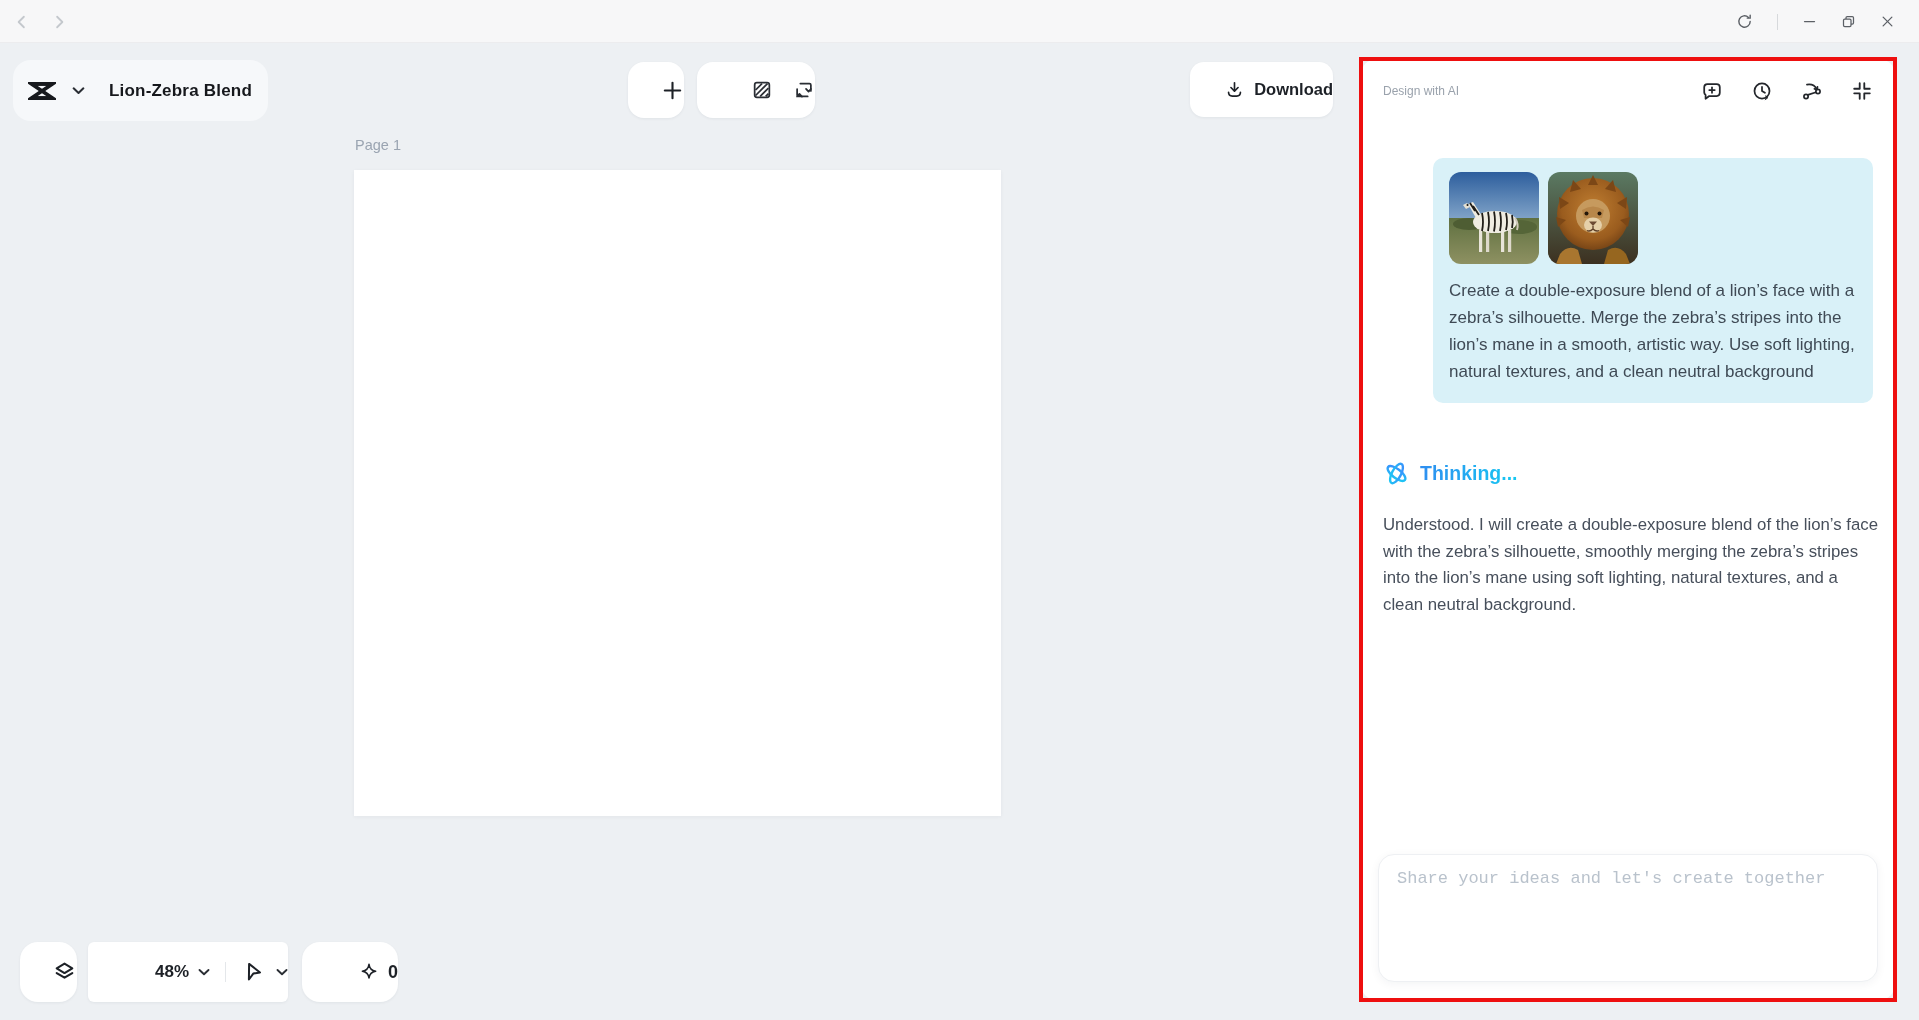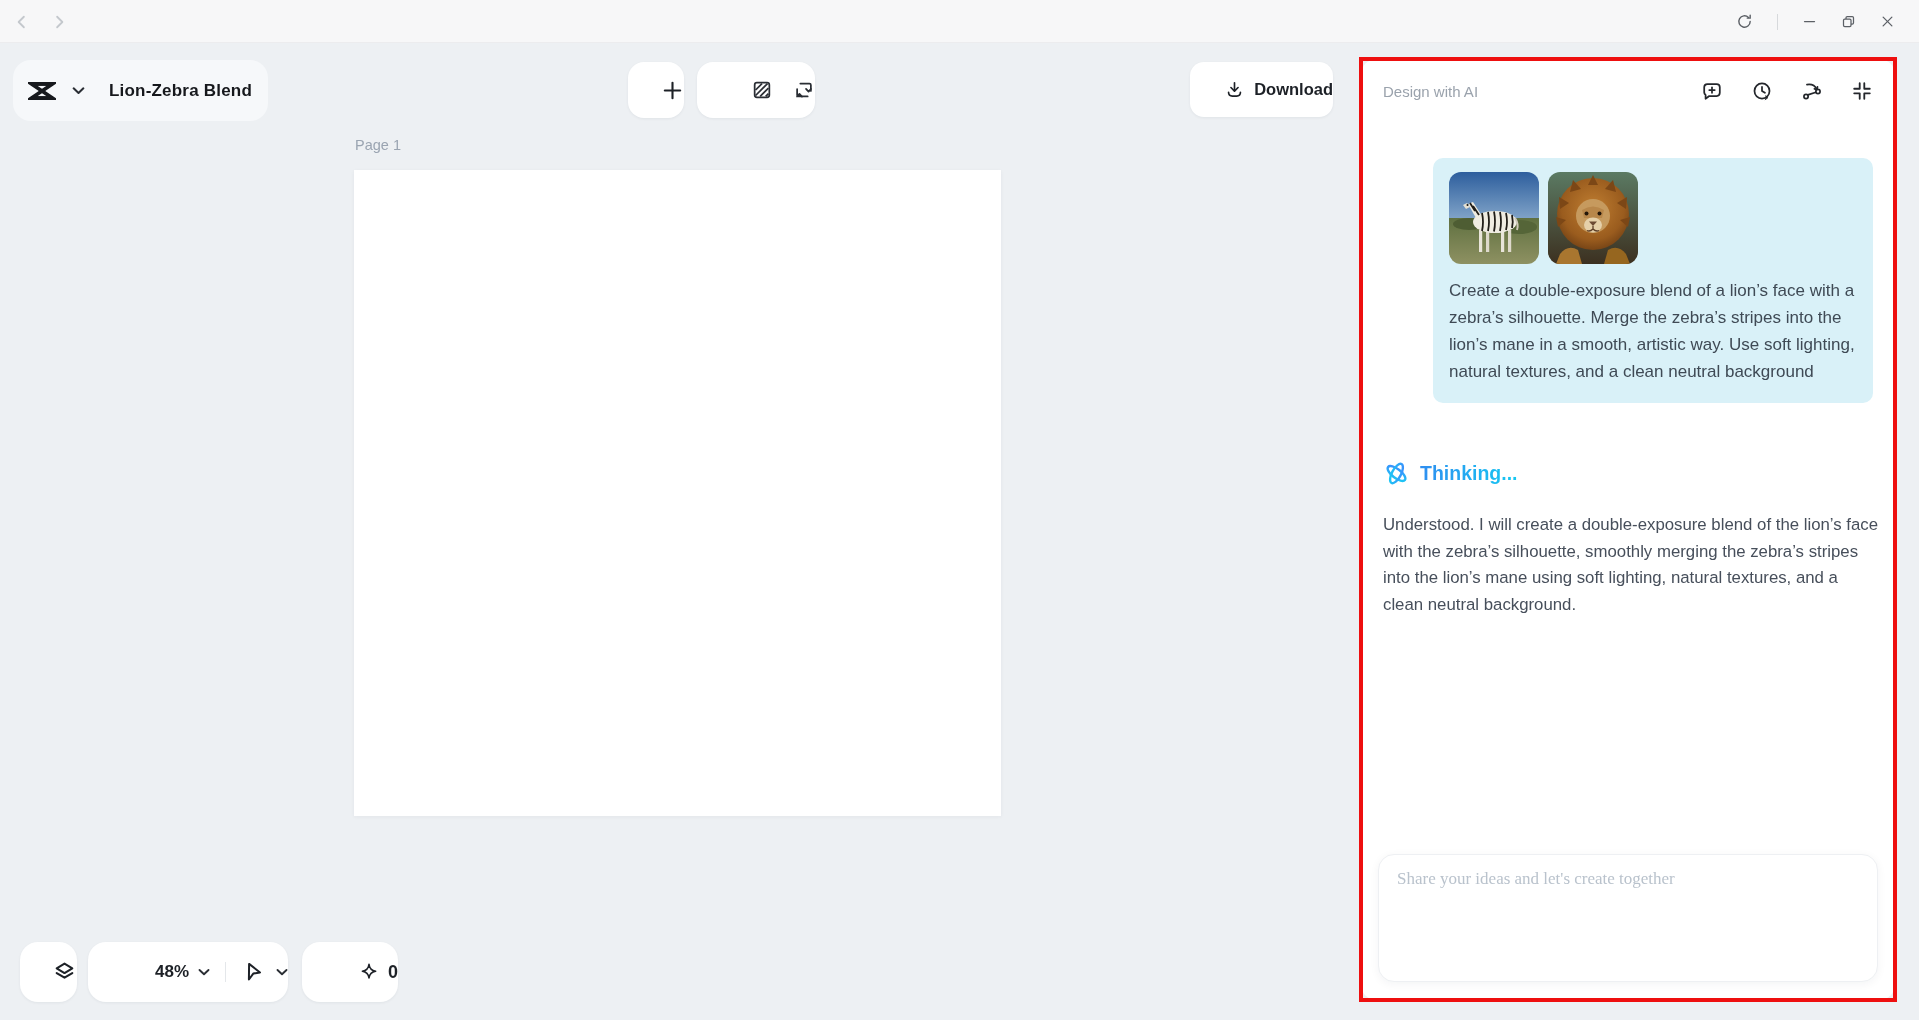--- a/index.html
+++ b/index.html
@@ -26,46 +26,46 @@
   .tools-pill { position:absolute; left:697px; top:19px; width:118px; height:56px; gap:20px; }
 
   .download-btn { position:absolute; left:1190px; top:19px; width:143px; height:55px; border-radius:14px; gap:10px; cursor:pointer; }
   .download-btn span { font-size:16.5px; font-weight:600; color:#1d2127; }
 
   .page-label { position:absolute; left:355px; top:94px; font-size:14.5px; color:#9aa4b1; }
   .design-canvas { position:absolute; left:354px; top:127px; width:647px; height:646px; background:#ffffff; box-shadow:0 1px 4px rgba(30,40,60,.05); }
 
   
   .layers-btn { position:absolute; left:20px; top:899px; width:57px; height:60px; border-radius:18px; }
-  .zoom-pill { position:absolute; left:88px; top:899px; width:200px; height:60px; border-radius:18px; gap:0; }
+  .zoom-pill { position:absolute; left:88px; top:899px; width:200px; height:60px; border-radius:6px; gap:0; }
   .zoom-val { font-size:17px; font-weight:600; color:#1d2127; margin-right:9px; }
   .pill-divider { width:1px; height:20px; background:#e4e7ea; margin:0 15px; }
   .credits-pill { position:absolute; left:302px; top:899px; width:96px; height:60px; border-radius:18px; gap:9px; }
   .credits-count { font-size:18px; font-weight:600; color:#1d2127; }
 
   
   .ai-panel { position:absolute; left:1362px; top:17px; width:532px; height:939px; background:#fff; border-radius:12px; }
   .panel-header { position:absolute; left:0; top:0; width:100%; height:62px; display:flex; align-items:center; padding:0 21px; }
-  .panel-title { font-size:15px; color:#9aa2ac; }
+  .panel-title { font-size:12px; color:#9aa2ac; }
   .header-icons { margin-left:auto; display:flex; align-items:center; gap:28px; color:#24272c; }
 
   .user-bubble { position:absolute; left:71px; top:98px; width:440px; background:#d9f1f8; border-radius:10px; padding:14px 16px 18px 16px; }
   .thumb-row { display:flex; gap:9px; }
   .thumb { width:90px; height:92px; border-radius:12px; overflow:hidden; }
   .thumb svg { display:block; }
   .user-text { margin-top:13px; font-size:17px; line-height:27px; color:#3f4a55; }
 
   .thinking-row { position:absolute; left:21px; top:400px; display:flex; align-items:center; gap:10px; }
   .thinking-label { font-size:19.5px; font-weight:700; background:linear-gradient(90deg,#2f8ef0,#15c9f2); -webkit-background-clip:text; background-clip:text; color:transparent; }
 
   .ai-text { position:absolute; left:21px; top:452px; width:496px; font-size:16.8px; line-height:26.5px; color:#474f5b; }
   .ai-text p + p { margin-top:6px; }
 
   .input-card { position:absolute; left:16px; top:794px; width:500px; height:128px; background:#fff; border:1px solid #eef0f3; border-radius:16px; box-shadow:0 2px 10px rgba(25,35,50,.05); }
-  .chat-input { position:absolute; left:18px; top:14px; width:460px; height:48px; border:none; outline:none; resize:none; font-family:Liberation Serif, serif; font-size:17px; color:#0f766e; background:transparent; }
+  .chat-input { position:absolute; left:18px; top:14px; width:460px; height:48px; border:none; outline:none; resize:none; font-family:Liberation Mono, monospace; font-size:17px; color:#0f766e; background:transparent; }
   .chat-input::placeholder { color:#b9c2cc; }
   .input-bottom { position:absolute; left:16px; right:14px; bottom:13px; display:flex; align-items:center; }
   .img-add-btn { width:44px; height:44px; border:1.5px solid #e7eaee; border-radius:12px; background:#fff; display:flex; align-items:center; justify-content:center; cursor:pointer; color:#454c57; }
   .usage { margin-left:auto; font-size:15.5px; color:#a9b1bb; margin-right:12px; }
   .stop-btn { width:38px; height:38px; border-radius:50%; background:#575c68; display:flex; align-items:center; justify-content:center; cursor:pointer; }
   .stop-square { width:13px; height:13px; border-radius:3.5px; background:#fff; }
 
   .annotation { position:absolute; left:1359px; top:14px; width:538px; height:945px; border:4px solid #ee0f0f; pointer-events:none; z-index:50; }
 </style>
 </head>

